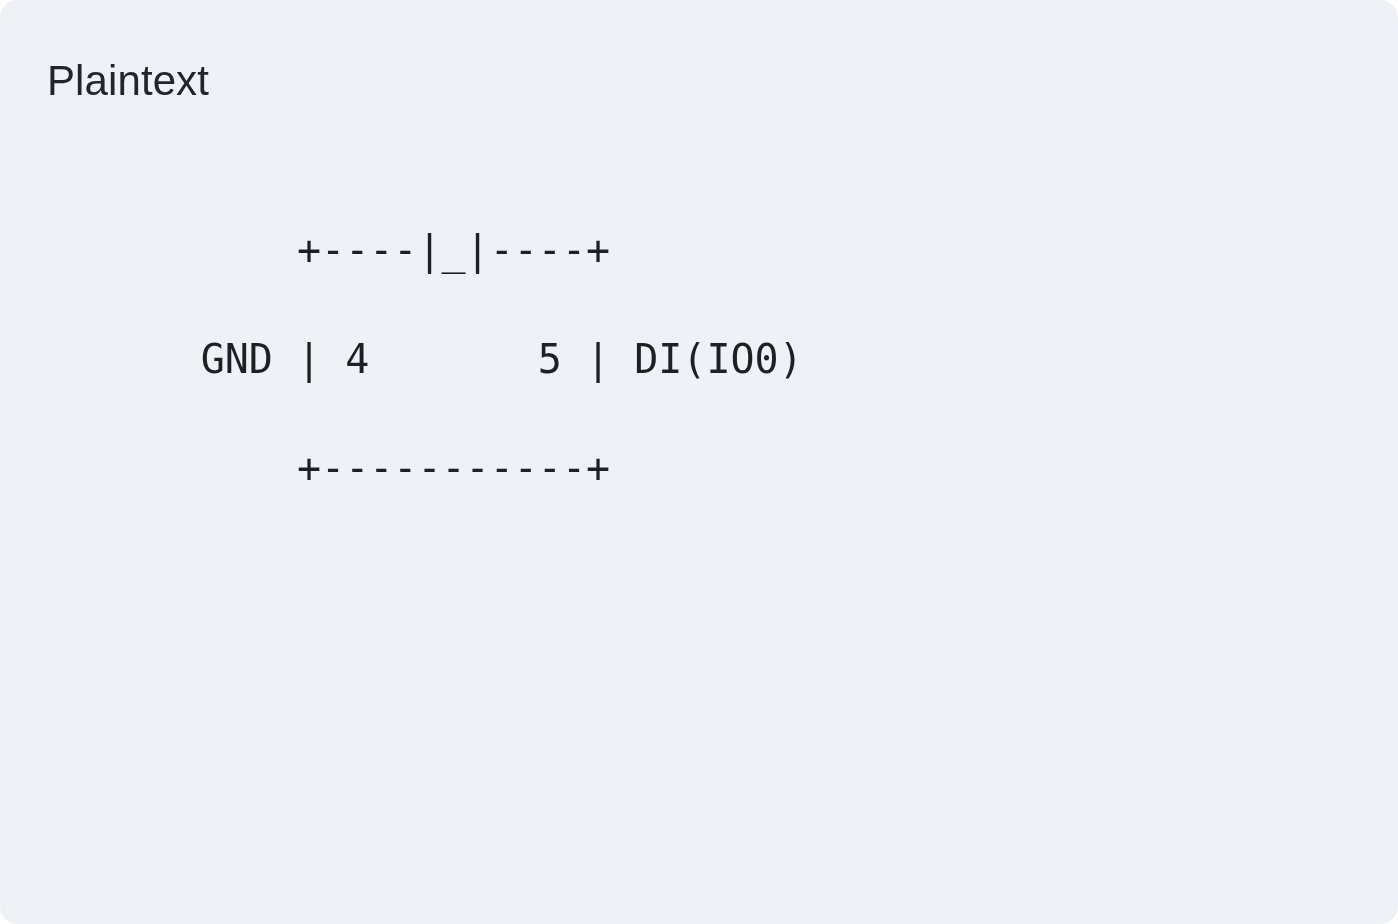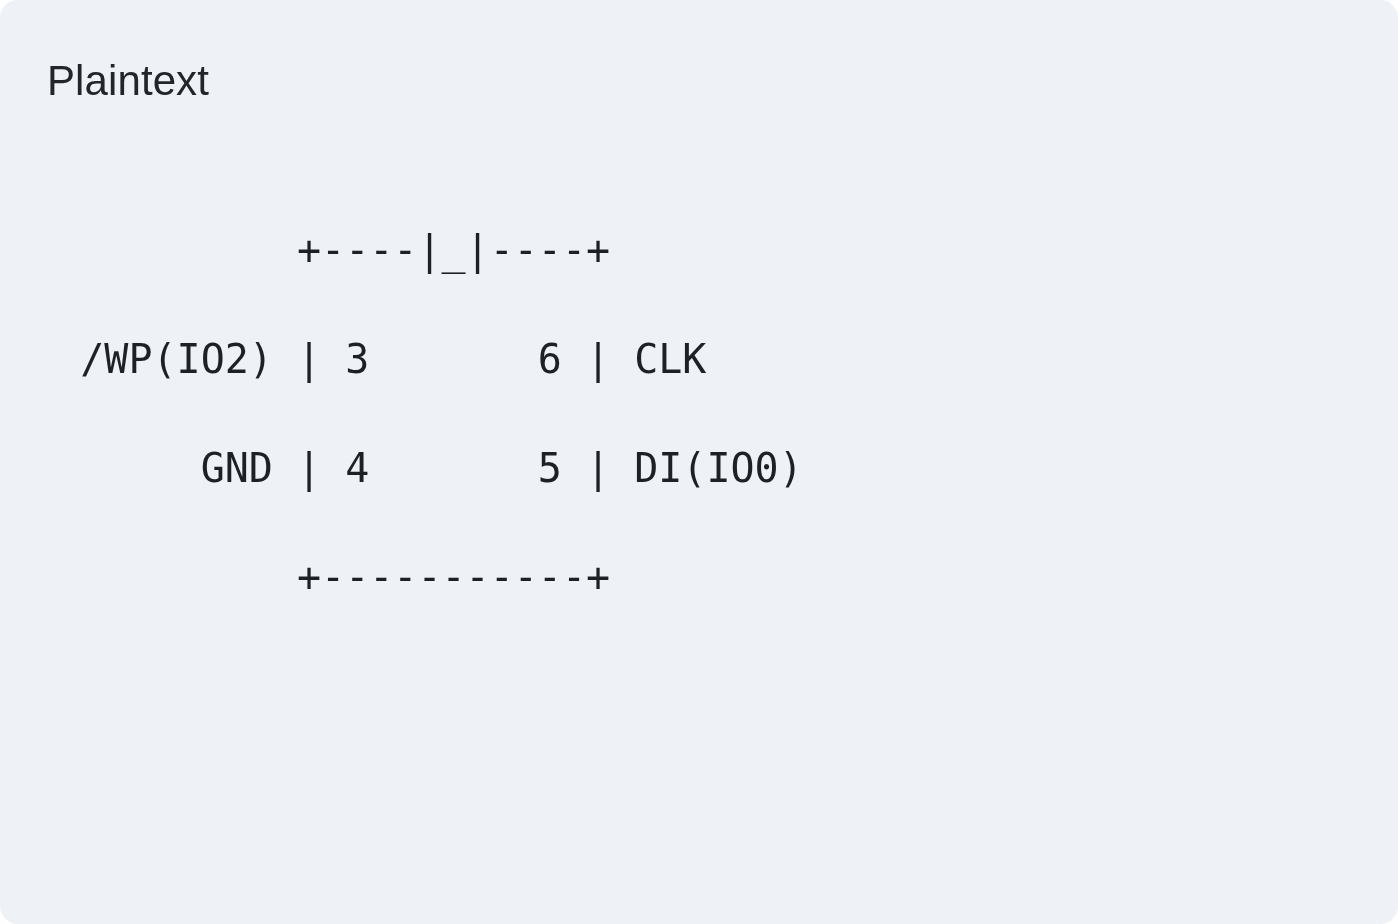--- a/index.html
+++ b/index.html
@@ -73,16 +73,16 @@
 </head>
 <body>
 
 <div id="code-panel">
 
   <div id="panel-header">
     <span id="language-label">Plaintext</span>
   </div>
 
   <div id="code-block">
-    <pre id="ascii-art"><span class="art-line">            +----|_|----+</span><span class="art-line">   /WP(IO2) | 3       6 | CLK</span><span class="art-line">        GND | 4       5 | DI(IO0)</span><span class="art-line">            +-----------+</span></pre>
+    <pre id="ascii-art"><span class="art-line">            +----|_|----+</span><span class="art-line">        GND | 4       5 | DI(IO0)</span><span class="art-line">            +-----------+</span></pre>
   </div>
 
 </div>
 
 </body></html>

